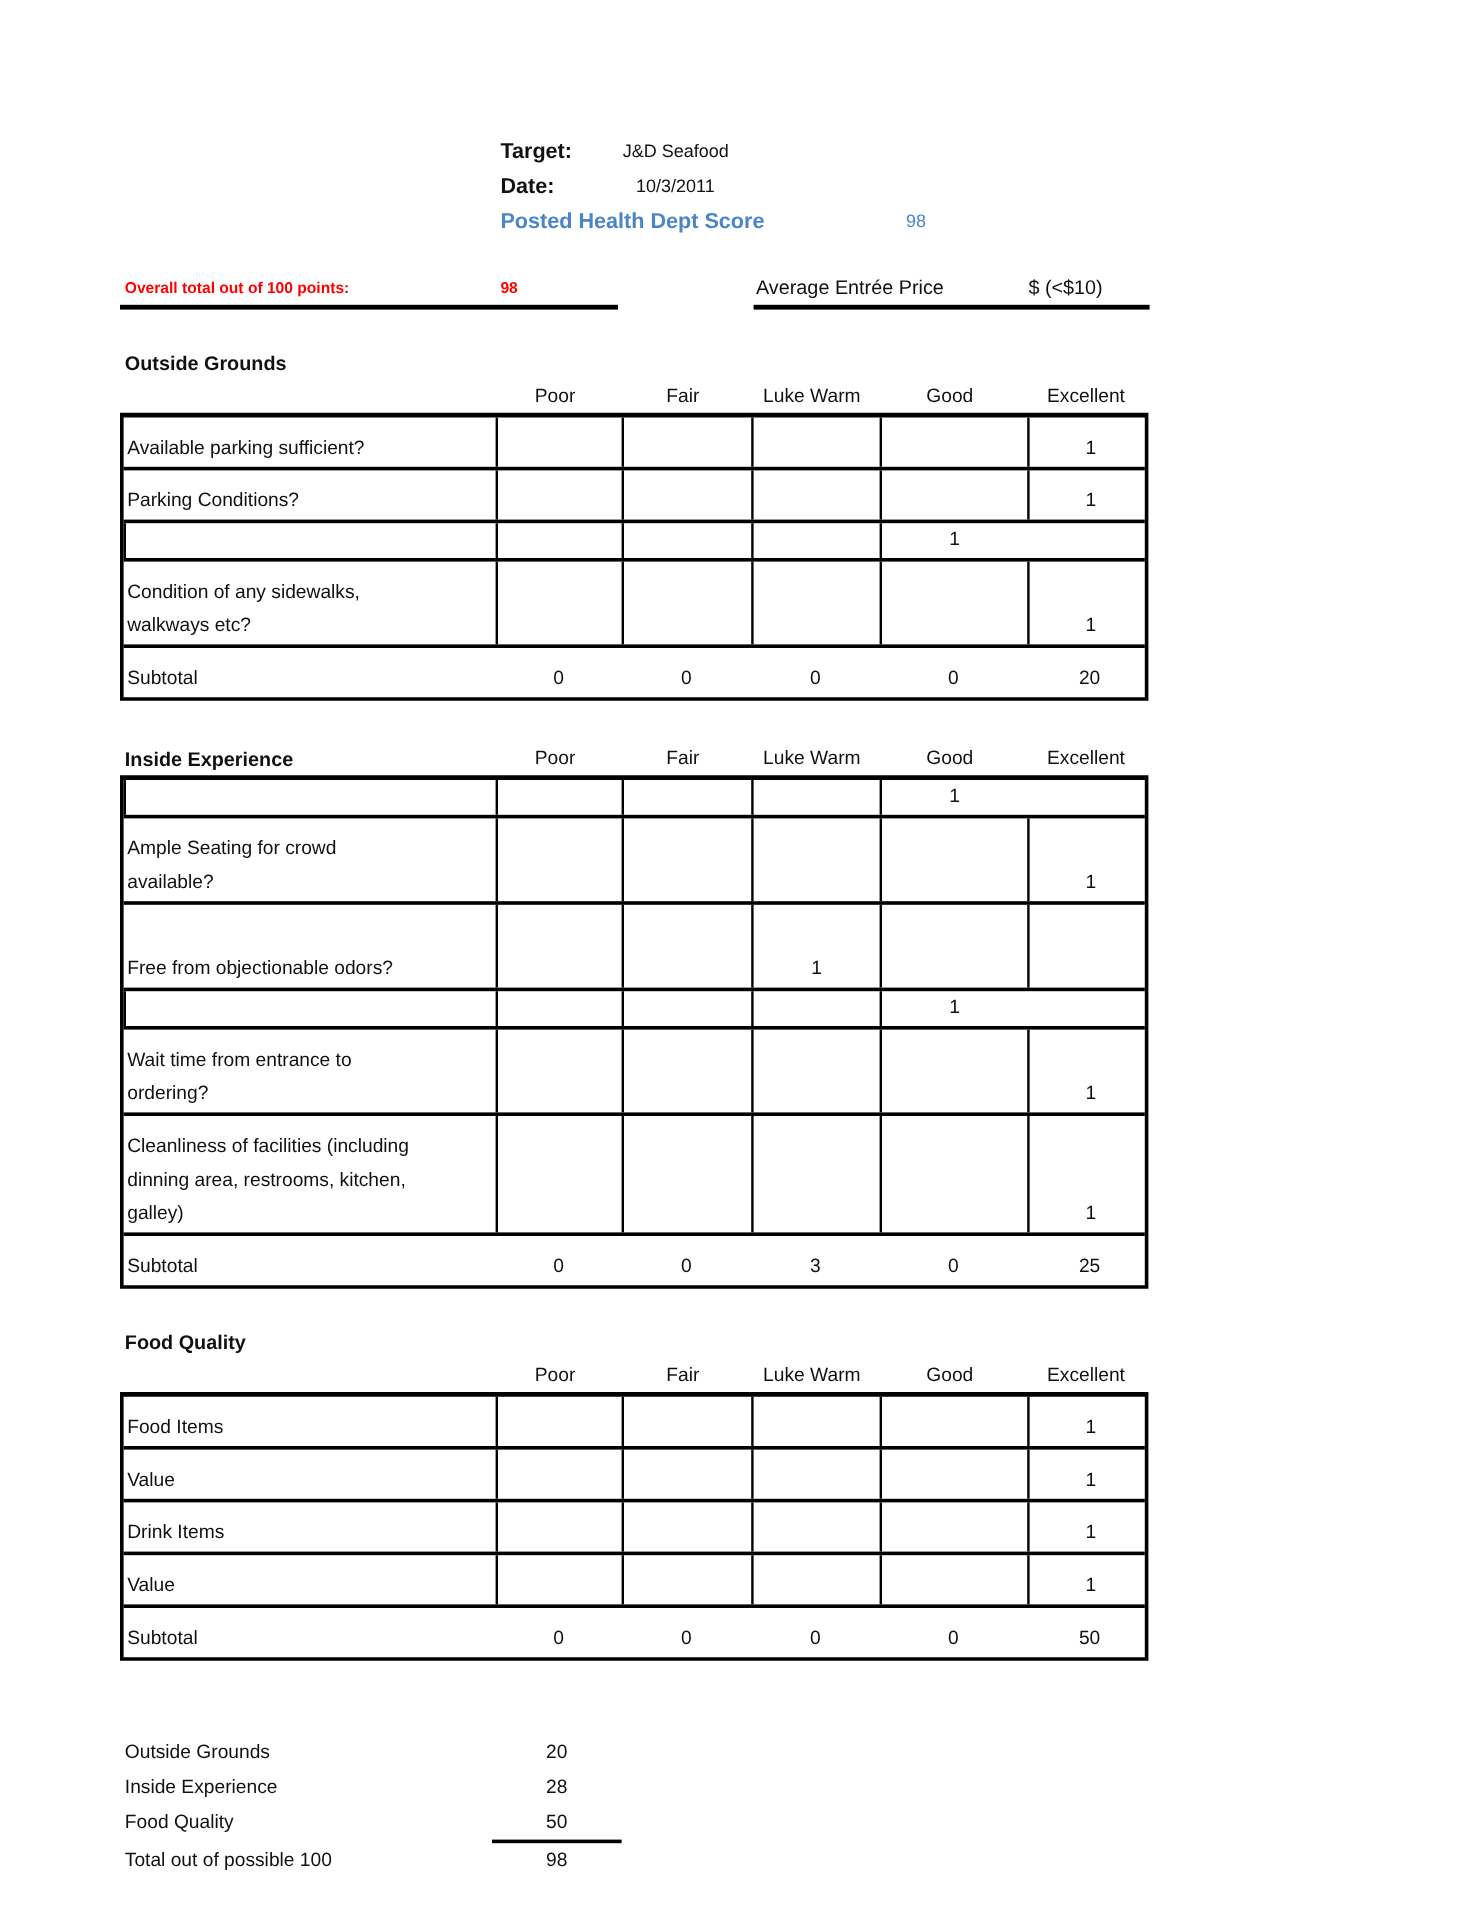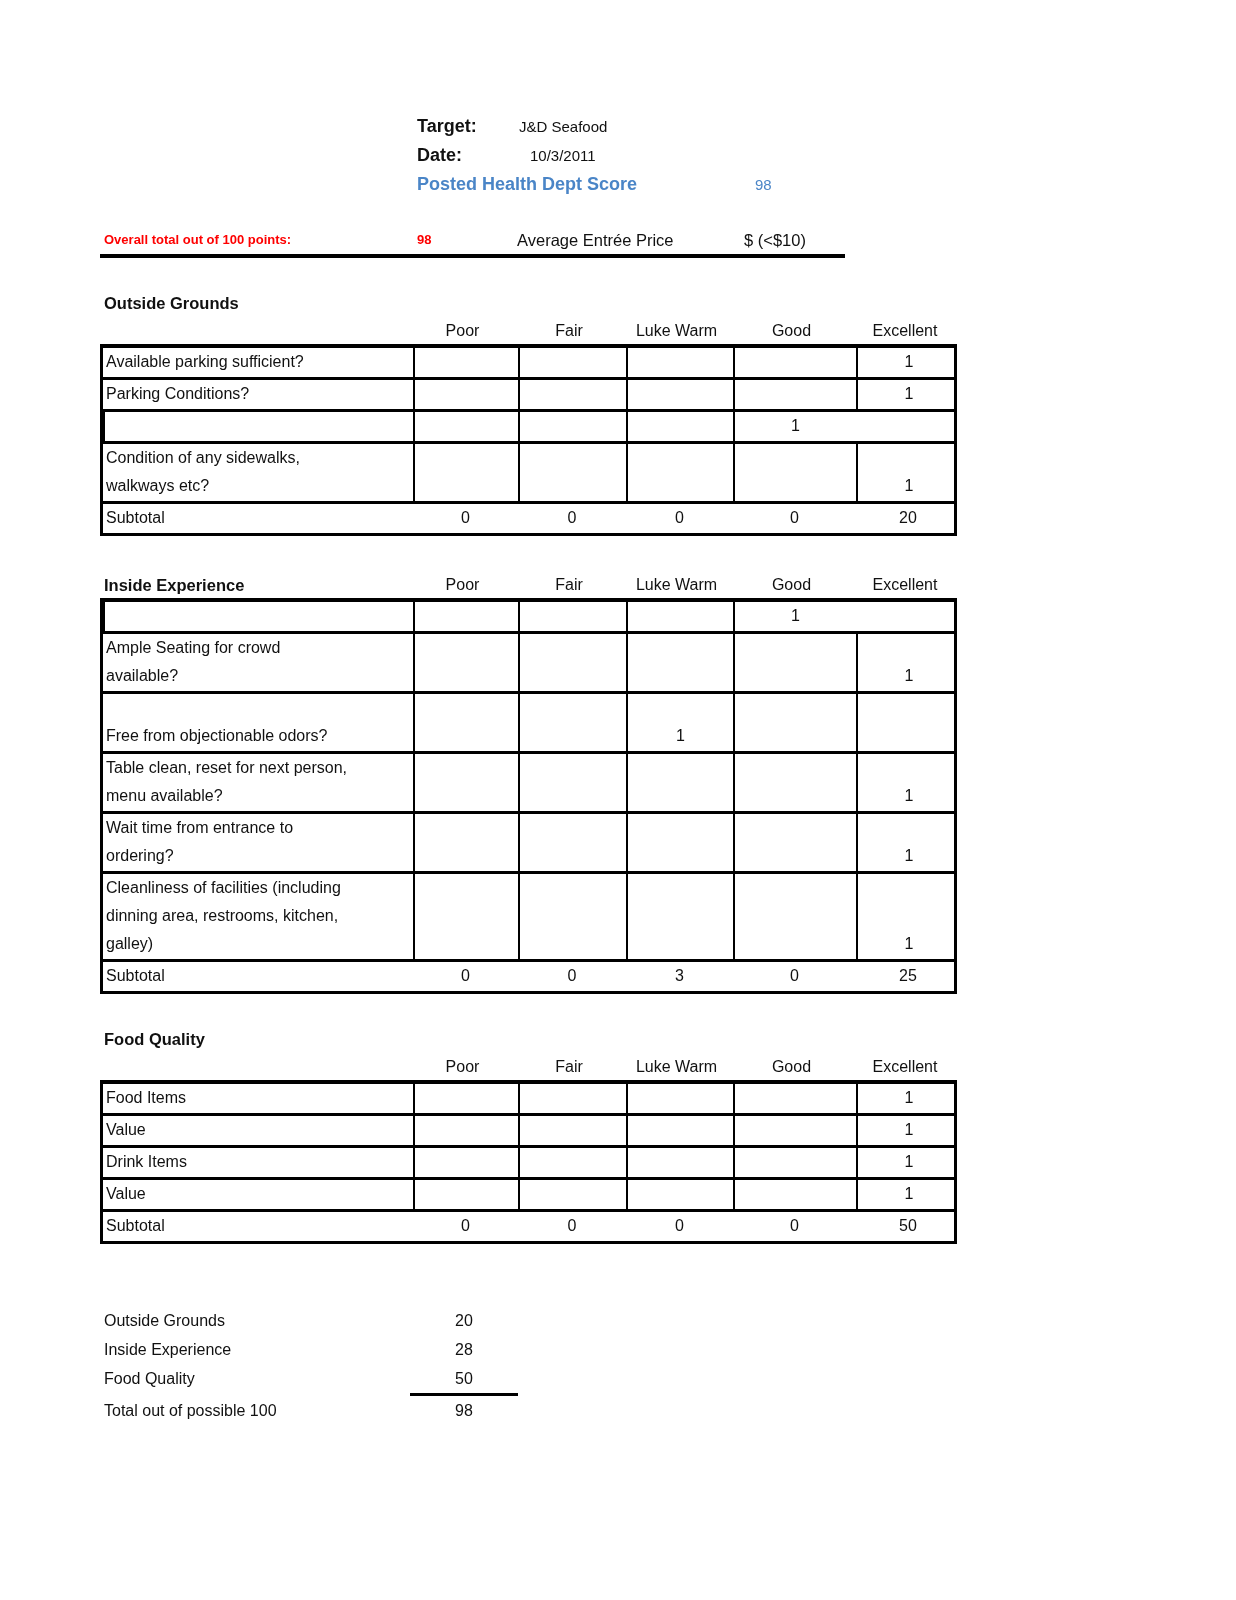--- a/index.html
+++ b/index.html
@@ -28,40 +28,40 @@
   .hrow.health .hlabel, .hrow.health .hvalue { color: var(--blue); }
   .hvalue.date-value { text-indent: 11px; }
   
   .overall { display: flex; margin: 30px 0 0 100px; }
   .o-left {
     width: 415px; display: grid; grid-template-columns: 313px auto;
     border-bottom: 4px solid #000; padding: 0 0 3px 4px;
     color: var(--red); font-weight: bold; font-size: 13px; line-height: 22px;
   }
   .o-right {
-    width: 330px; display: grid; grid-template-columns: 227px auto;
+    width: 330px; margin-left: 113px; display: grid; grid-template-columns: 227px auto;
     border-bottom: 4px solid #000; padding: 0 0 3px 2px;
     font-size: 16.5px; line-height: 22px;
   }
   
   .rating-section { margin-left: 100px; width: 857px; }
   .section-title { font-weight: bold; font-size: 16.5px; margin: 34px 0 0 4px; line-height: 22px; }
   .colhead {
     display: grid; grid-template-columns: var(--cols);
     align-items: end; height: 30px; padding-bottom: 3px;
   }
   .colhead .hcell { text-align: center; line-height: 20px; }
   .colhead .title-cell { text-align: left; padding-left: 4px; font-weight: bold; font-size: 16.5px; }
   .s-inline { margin-top: 28px; }
   .s-inline .colhead { height: 34px; }
   .rtable { width: 857px; border: 3px solid #000; border-top-width: 4px; }
   .trow { display: grid; grid-template-columns: var(--cols); align-items: end; }
   .trow + .trow { border-top: 3px solid #000; }
   .tcell { min-height: 27px; line-height: 28px; }
-  .tcell.lbl { padding: 0 2px 1px 3px; white-space: pre-line; }
+  .tcell.lbl { padding: 12px 2px 1px 3px; white-space: pre-line; }
   .tcell.val {
     align-self: stretch; border-left: 2px solid #000;
     display: flex; align-items: flex-end; justify-content: center;
     padding-bottom: 1px;
   }
   .trow.subtotal .tcell.val { border-left: none; }
   
   .summary { margin: 62px 0 0 104px; }
   .srow { display: grid; grid-template-columns: 306px 108px; line-height: 29px; }
   .svalue { text-align: center; }
@@ -181,22 +181,20 @@
         <div class="trow">
           <div class="tcell lbl">
 Free from objectionable odors?</div>
           <div class="tcell val"></div>
           <div class="tcell val"></div>
           <div class="tcell val">1</div>
           <div class="tcell val"></div>
           <div class="tcell val"></div>
         </div>
         <div class="trow">
-          <div class="tcell lbl">Table clean, reset for next person,
-menu available?</div>
           <div class="tcell val"></div>
           <div class="tcell val"></div>
           <div class="tcell val"></div>
           <div class="tcell val"></div>
           <div class="tcell val">1</div>
         </div>
         <div class="trow">
           <div class="tcell lbl">Wait time from entrance to
 ordering?</div>
           <div class="tcell val"></div>

